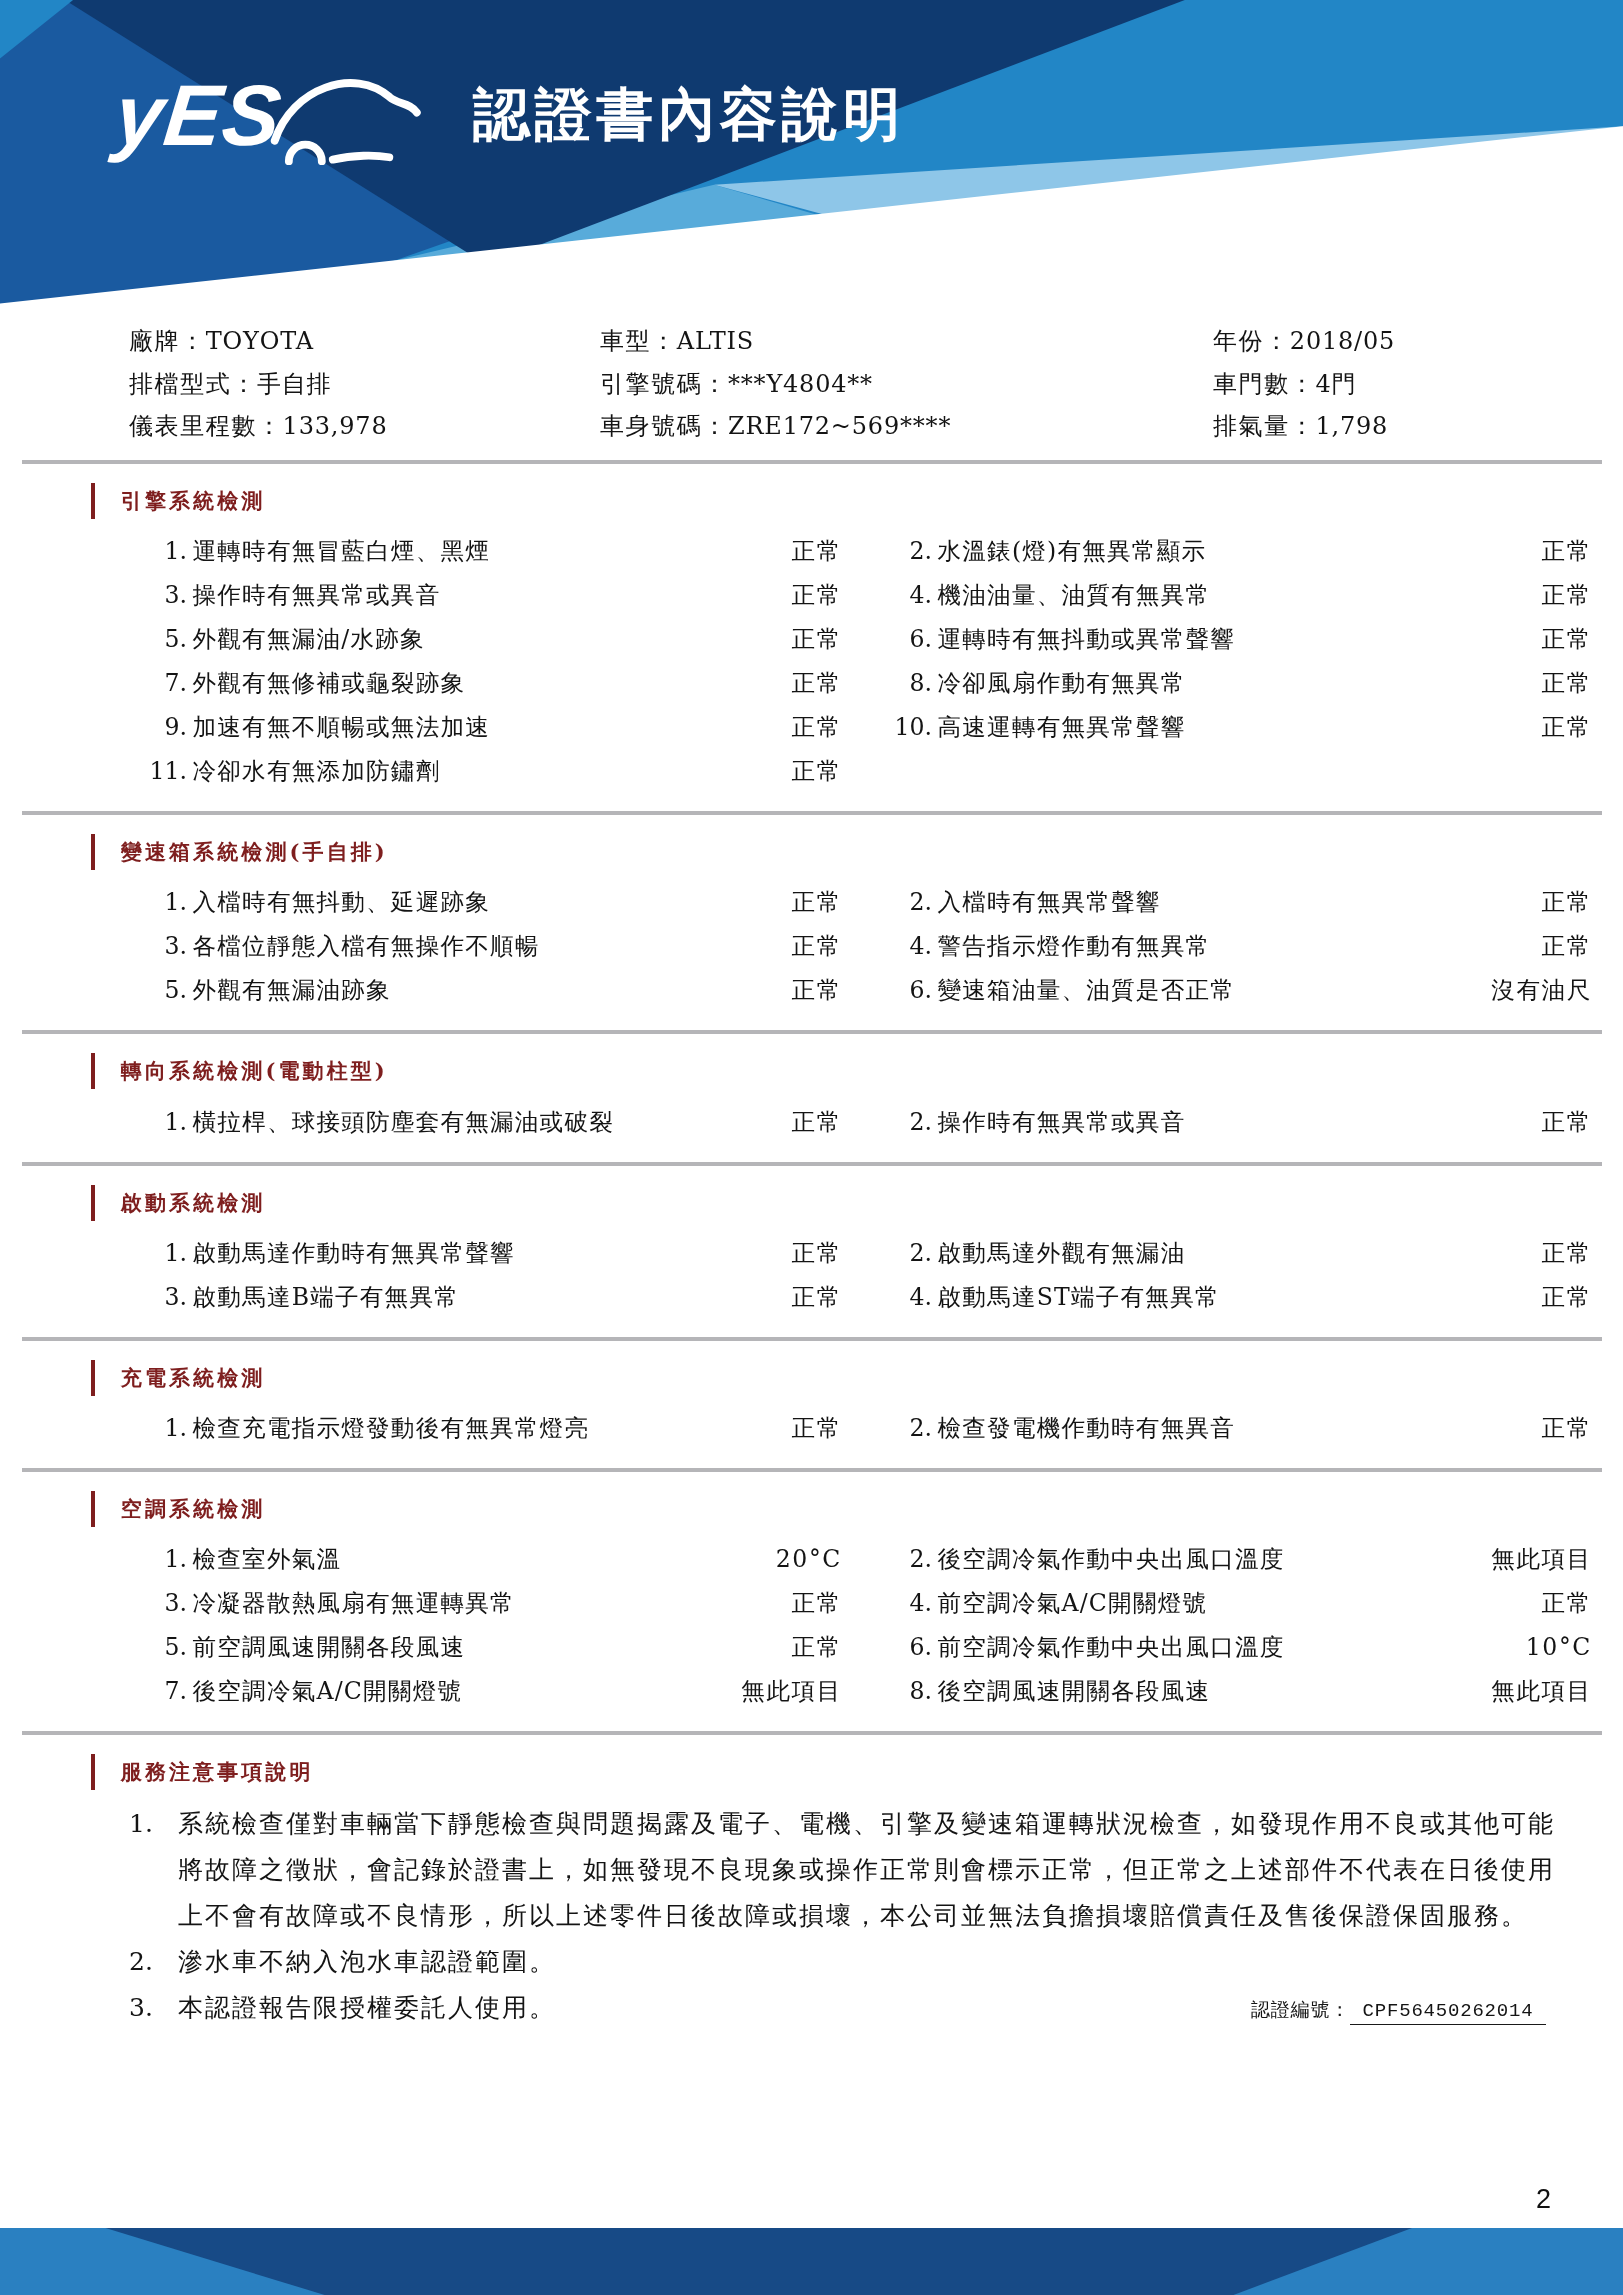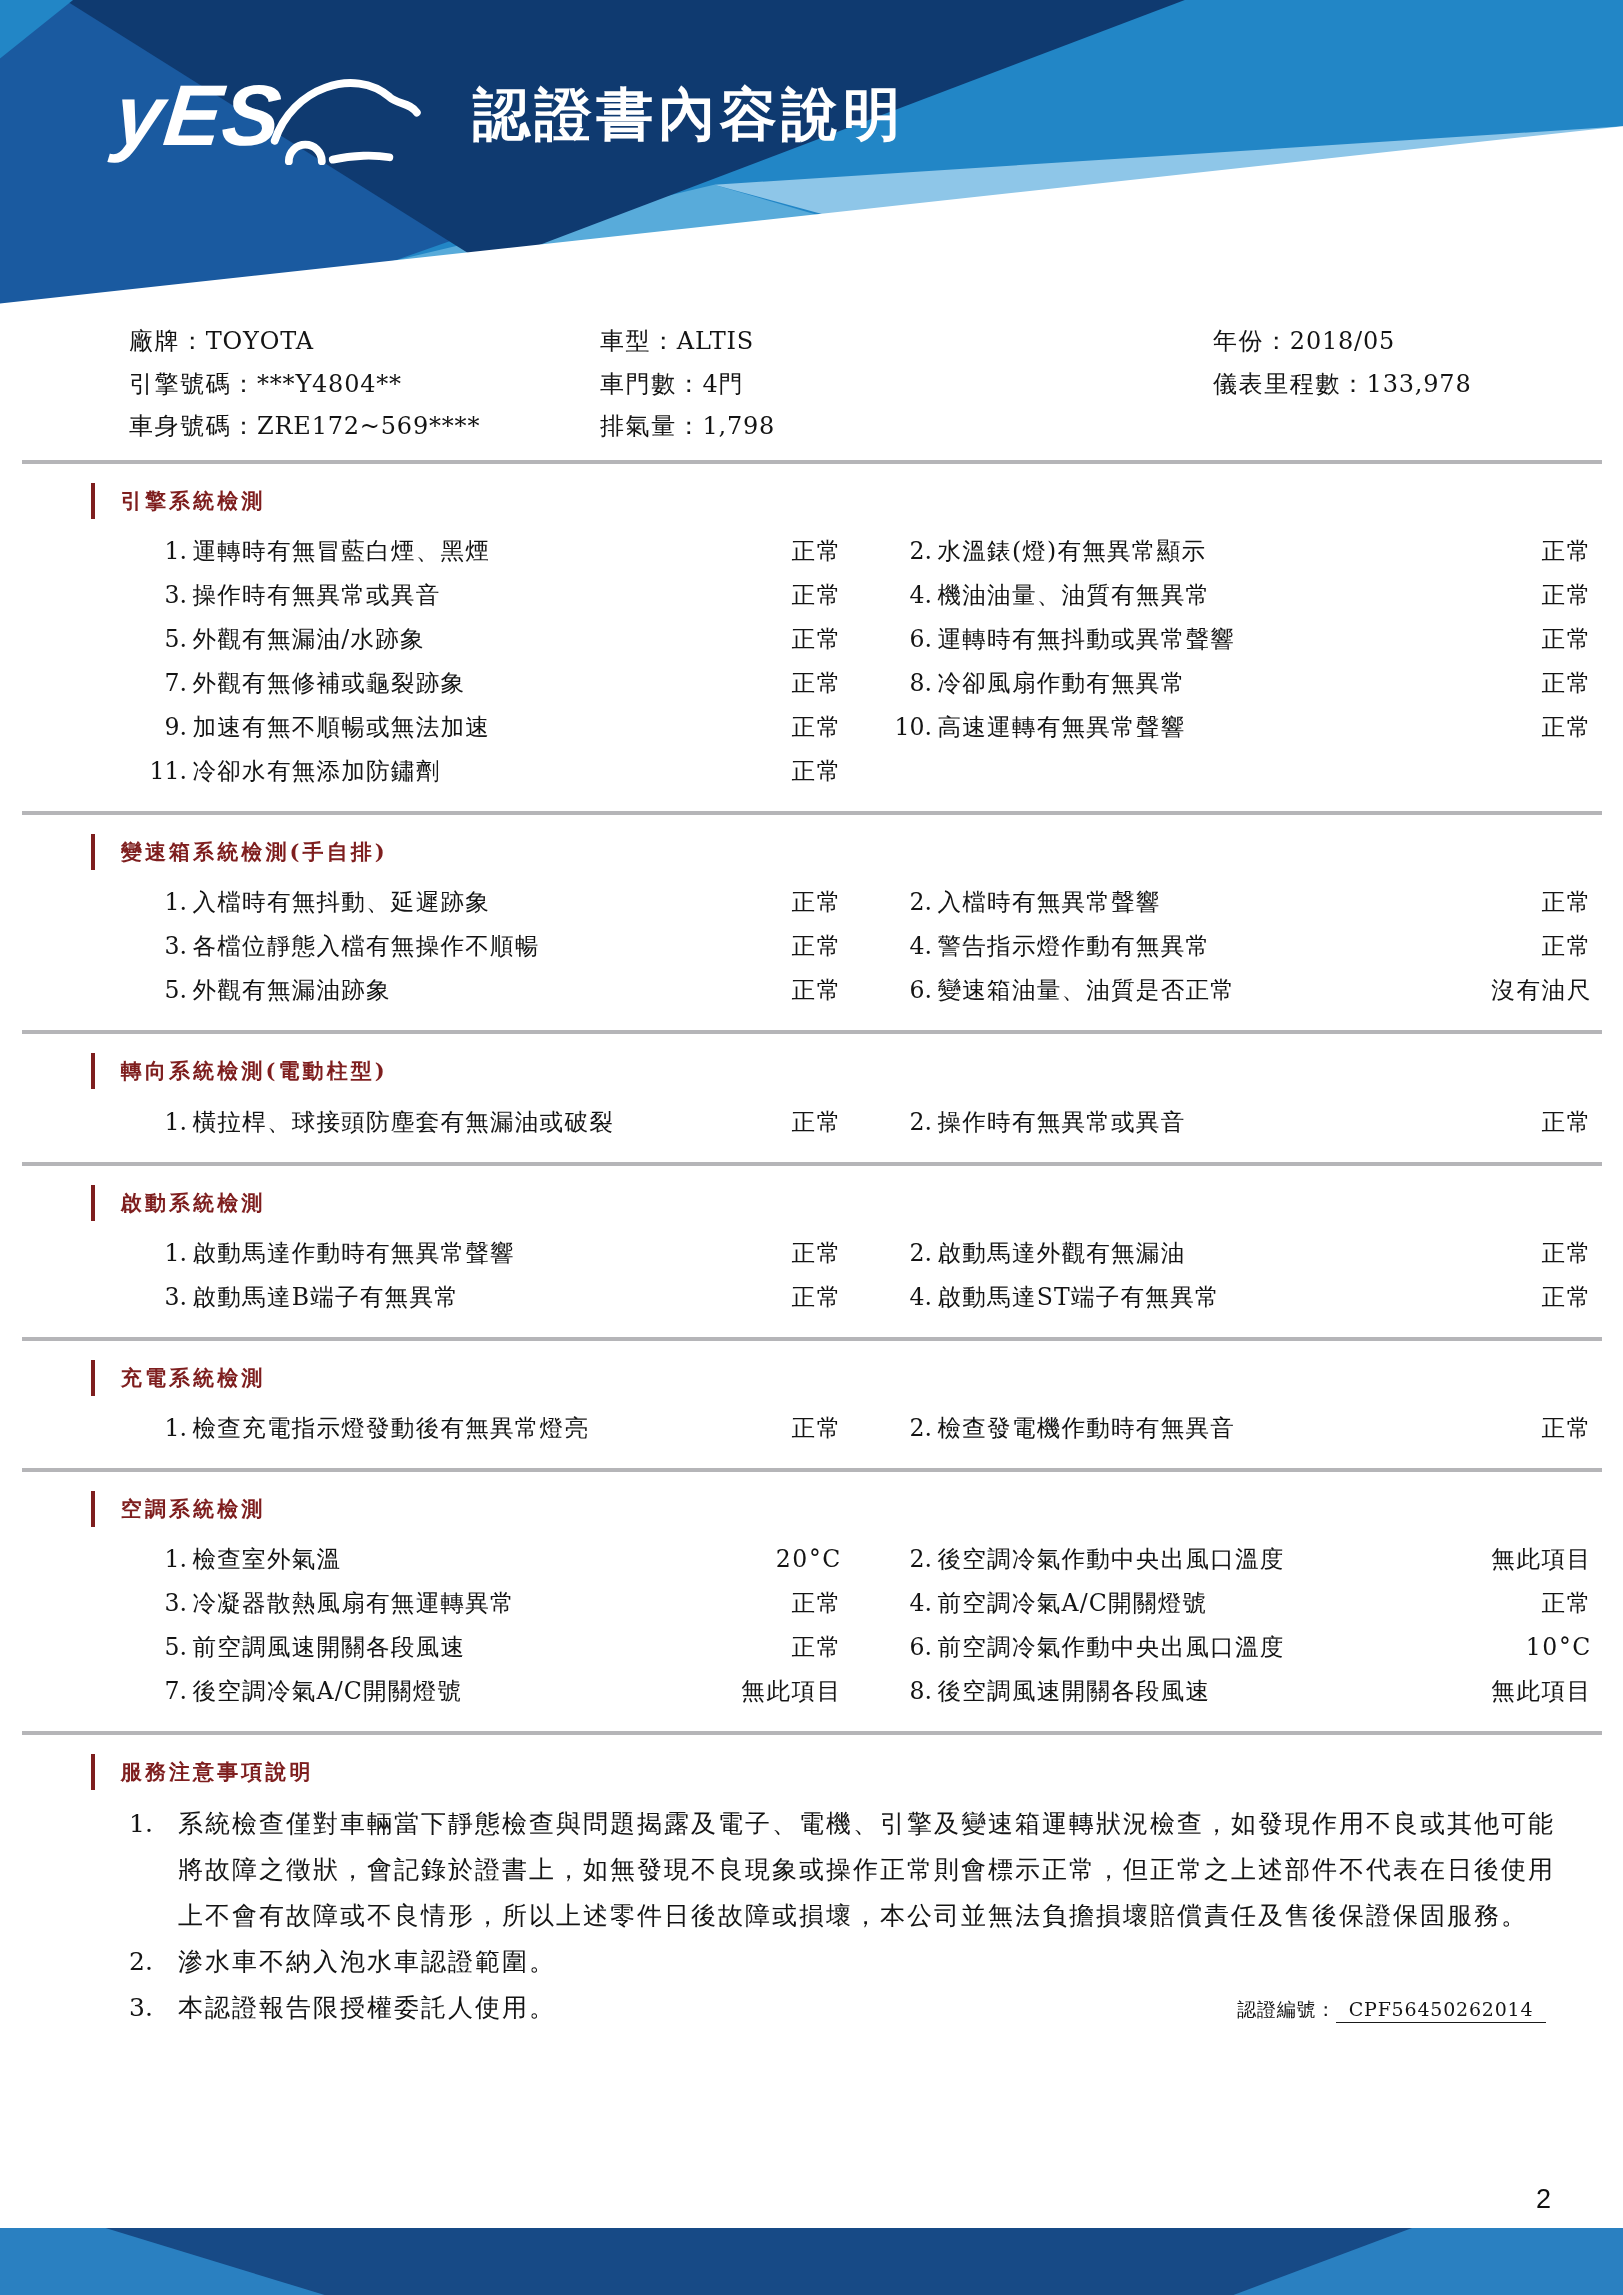--- a/index.html
+++ b/index.html
@@ -55,21 +55,21 @@
   .item-num{width:46px;text-align:right;flex:none;}
   .item-text{margin-left:5.5px;letter-spacing:1.2px;}
   .item-result{margin-left:auto;text-align:center;letter-spacing:1.6px;flex:none;padding-left:15.7px;}
 
   .notes{position:relative;margin-top:1.6px;}
   .notes-list{margin-top:11px;}
   .note{display:flex;font-size:25px;line-height:46px;margin-left:35px;padding-right:14px;}
   .note-num{width:49px;flex:none;}
   .note-text{flex:1;letter-spacing:2px;}
   .cert{position:absolute;right:46px;bottom:7.9px;font-size:19px;letter-spacing:0.8px;}
-  .cert-number{border-bottom:1.6px solid #1a1a1a;padding:0 12.6px 2.4px;}
+  .cert-number{border-bottom:1.6px solid #1a1a1a;padding:0 12.6px 2.4px;font-family:Liberation Mono, monospace;}
 
   .page-number{
     position:absolute;right:72px;bottom:80px;font-size:27px;
     font-family:"Liberation Sans",sans-serif;color:#111;
   }
 
   
   .footer{position:absolute;left:0;bottom:0;width:100%;height:67px;}
   .footer .shape{position:absolute;inset:0;}
   .f-base {background:var(--footer-navy,#174a86);}
@@ -109,20 +109,24 @@
   </div>
         <div class="info-field">
     <span class="info-label">車型：</span>
           <span class="info-value">ALTIS</span>
   </div>
         <div class="info-field">
     <span class="info-label">年份：</span>
           <span class="info-value">2018/05</span>
   </div>
         <div class="info-field">
+    <span class="info-label">排檔型式：</span>
+          <span class="info-value">手自排</span>
+  </div>
+        <div class="info-field">
     <span class="info-label">引擎號碼：</span>
           <span class="info-value">***Y4804**</span>
   </div>
         <div class="info-field">
     <span class="info-label">車門數：</span>
           <span class="info-value">4門</span>
   </div>
         <div class="info-field">
     <span class="info-label">儀表里程數：</span>
           <span class="info-value">133,978</span>

